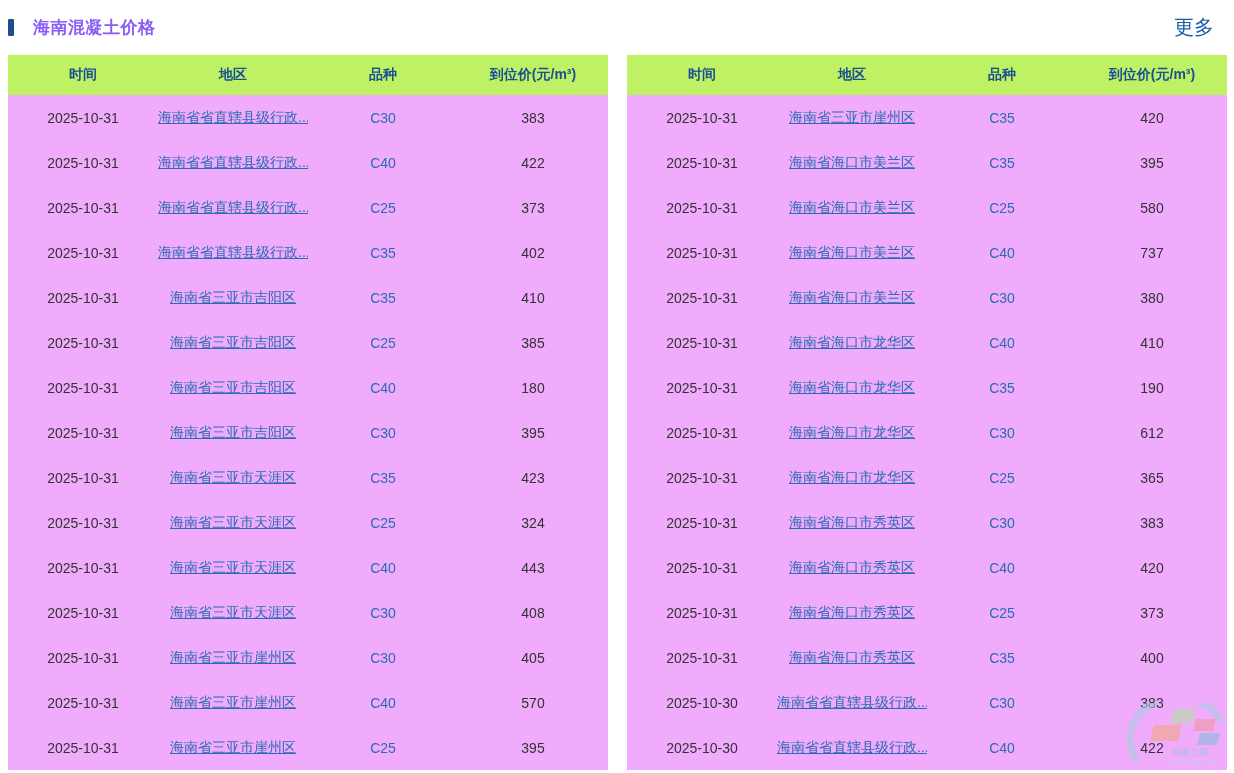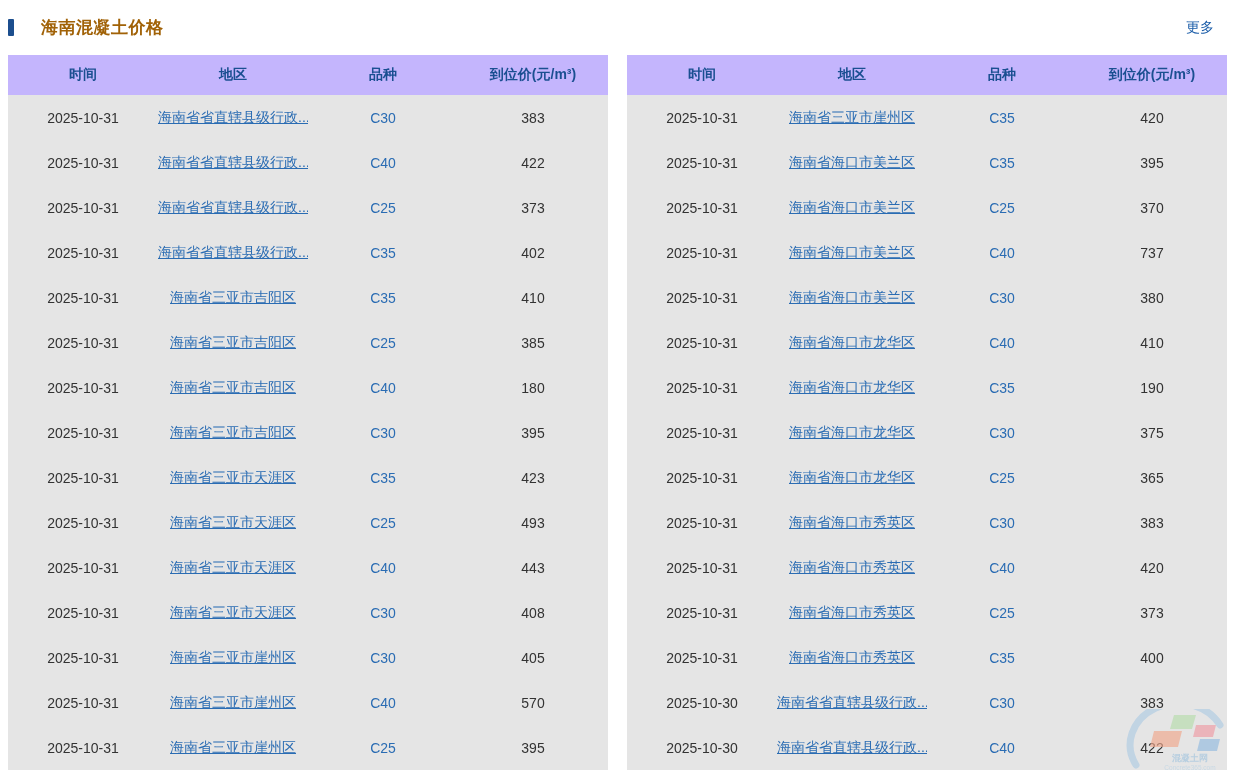--- a/index.html
+++ b/index.html
@@ -21,59 +21,59 @@
     padding: 13px 20px 0 8px;
     height: 42px;
   }
   .title-left { display: flex; align-items: center; gap: 11px; }
   .title-marker {
     width: 6px; height: 17px;
     background: #1c4e8e;
     border-radius: 1px;
   }
   .page-title {
-    margin: 16px;
+    margin: 8px;
     font-size: 17px;
     font-weight: bold;
-    color: #a16207;
+    color: #8b5cf6;
     letter-spacing: 0.5px;
   }
   .more-link {
     color: #1a5ca8;
-    font-size: 14px;
+    font-size: 20px;
     cursor: pointer;
     text-decoration: none;
   }
 
   
   .tables-wrap {
     display: flex;
     gap: 19px;
     padding: 13px 7px 0 8px;
   }
   .ptable { flex: 1; min-width: 0; }
   .thead {
     display: flex;
     height: 40px;
     align-items: center;
-    background: #c4b5fd;
+    background: #bef264;
   }
   .hcell {
     flex: 1;
     text-align: center;
     font-size: 14px;
     font-weight: bold;
     color: #1a4f91;
     white-space: nowrap;
   }
   .trow {
     display: flex;
     height: 45px;
     align-items: center;
-    background: #e5e5e5;
+    background: #f0abfc;
   }
   .cell {
     flex: 1;
     text-align: center;
     font-size: 14px;
     color: #333333;
     white-space: nowrap;
     overflow: hidden;
   }
   .cell.region {
@@ -83,21 +83,21 @@
   }
   .cell.grade {
     color: #2a6cb3;
     cursor: pointer;
   }
 
   
   .watermark {
     position: absolute;
     right: 2px;
-    bottom: 0;
+    bottom: 6px;
     width: 116px;
     height: 64px;
     opacity: 0.65;
     pointer-events: none;
   }
 </style>
 </head>
 <body>
 
 <div class="titlebar">
@@ -169,21 +169,21 @@
         <div class="trow">
           <div class="cell date">2025-10-31</div>
           <div class="cell region">海南省三亚市天涯区</div>
           <div class="cell grade">C35</div>
           <div class="cell price">423</div>
         </div>
         <div class="trow">
           <div class="cell date">2025-10-31</div>
           <div class="cell region">海南省三亚市天涯区</div>
           <div class="cell grade">C25</div>
-          <div class="cell price">493</div>
+          <div class="cell price">324</div>
         </div>
         <div class="trow">
           <div class="cell date">2025-10-31</div>
           <div class="cell region">海南省三亚市天涯区</div>
           <div class="cell grade">C40</div>
           <div class="cell price">443</div>
         </div>
         <div class="trow">
           <div class="cell date">2025-10-31</div>
           <div class="cell region">海南省三亚市天涯区</div>
@@ -228,21 +228,21 @@
         <div class="trow">
           <div class="cell date">2025-10-31</div>
           <div class="cell region">海南省海口市美兰区</div>
           <div class="cell grade">C35</div>
           <div class="cell price">395</div>
         </div>
         <div class="trow">
           <div class="cell date">2025-10-31</div>
           <div class="cell region">海南省海口市美兰区</div>
           <div class="cell grade">C25</div>
-          <div class="cell price">370</div>
+          <div class="cell price">580</div>
         </div>
         <div class="trow">
           <div class="cell date">2025-10-31</div>
           <div class="cell region">海南省海口市美兰区</div>
           <div class="cell grade">C40</div>
           <div class="cell price">737</div>
         </div>
         <div class="trow">
           <div class="cell date">2025-10-31</div>
           <div class="cell region">海南省海口市美兰区</div>
@@ -258,21 +258,21 @@
         <div class="trow">
           <div class="cell date">2025-10-31</div>
           <div class="cell region">海南省海口市龙华区</div>
           <div class="cell grade">C35</div>
           <div class="cell price">190</div>
         </div>
         <div class="trow">
           <div class="cell date">2025-10-31</div>
           <div class="cell region">海南省海口市龙华区</div>
           <div class="cell grade">C30</div>
-          <div class="cell price">375</div>
+          <div class="cell price">612</div>
         </div>
         <div class="trow">
           <div class="cell date">2025-10-31</div>
           <div class="cell region">海南省海口市龙华区</div>
           <div class="cell grade">C25</div>
           <div class="cell price">365</div>
         </div>
         <div class="trow">
           <div class="cell date">2025-10-31</div>
           <div class="cell region">海南省海口市秀英区</div>

